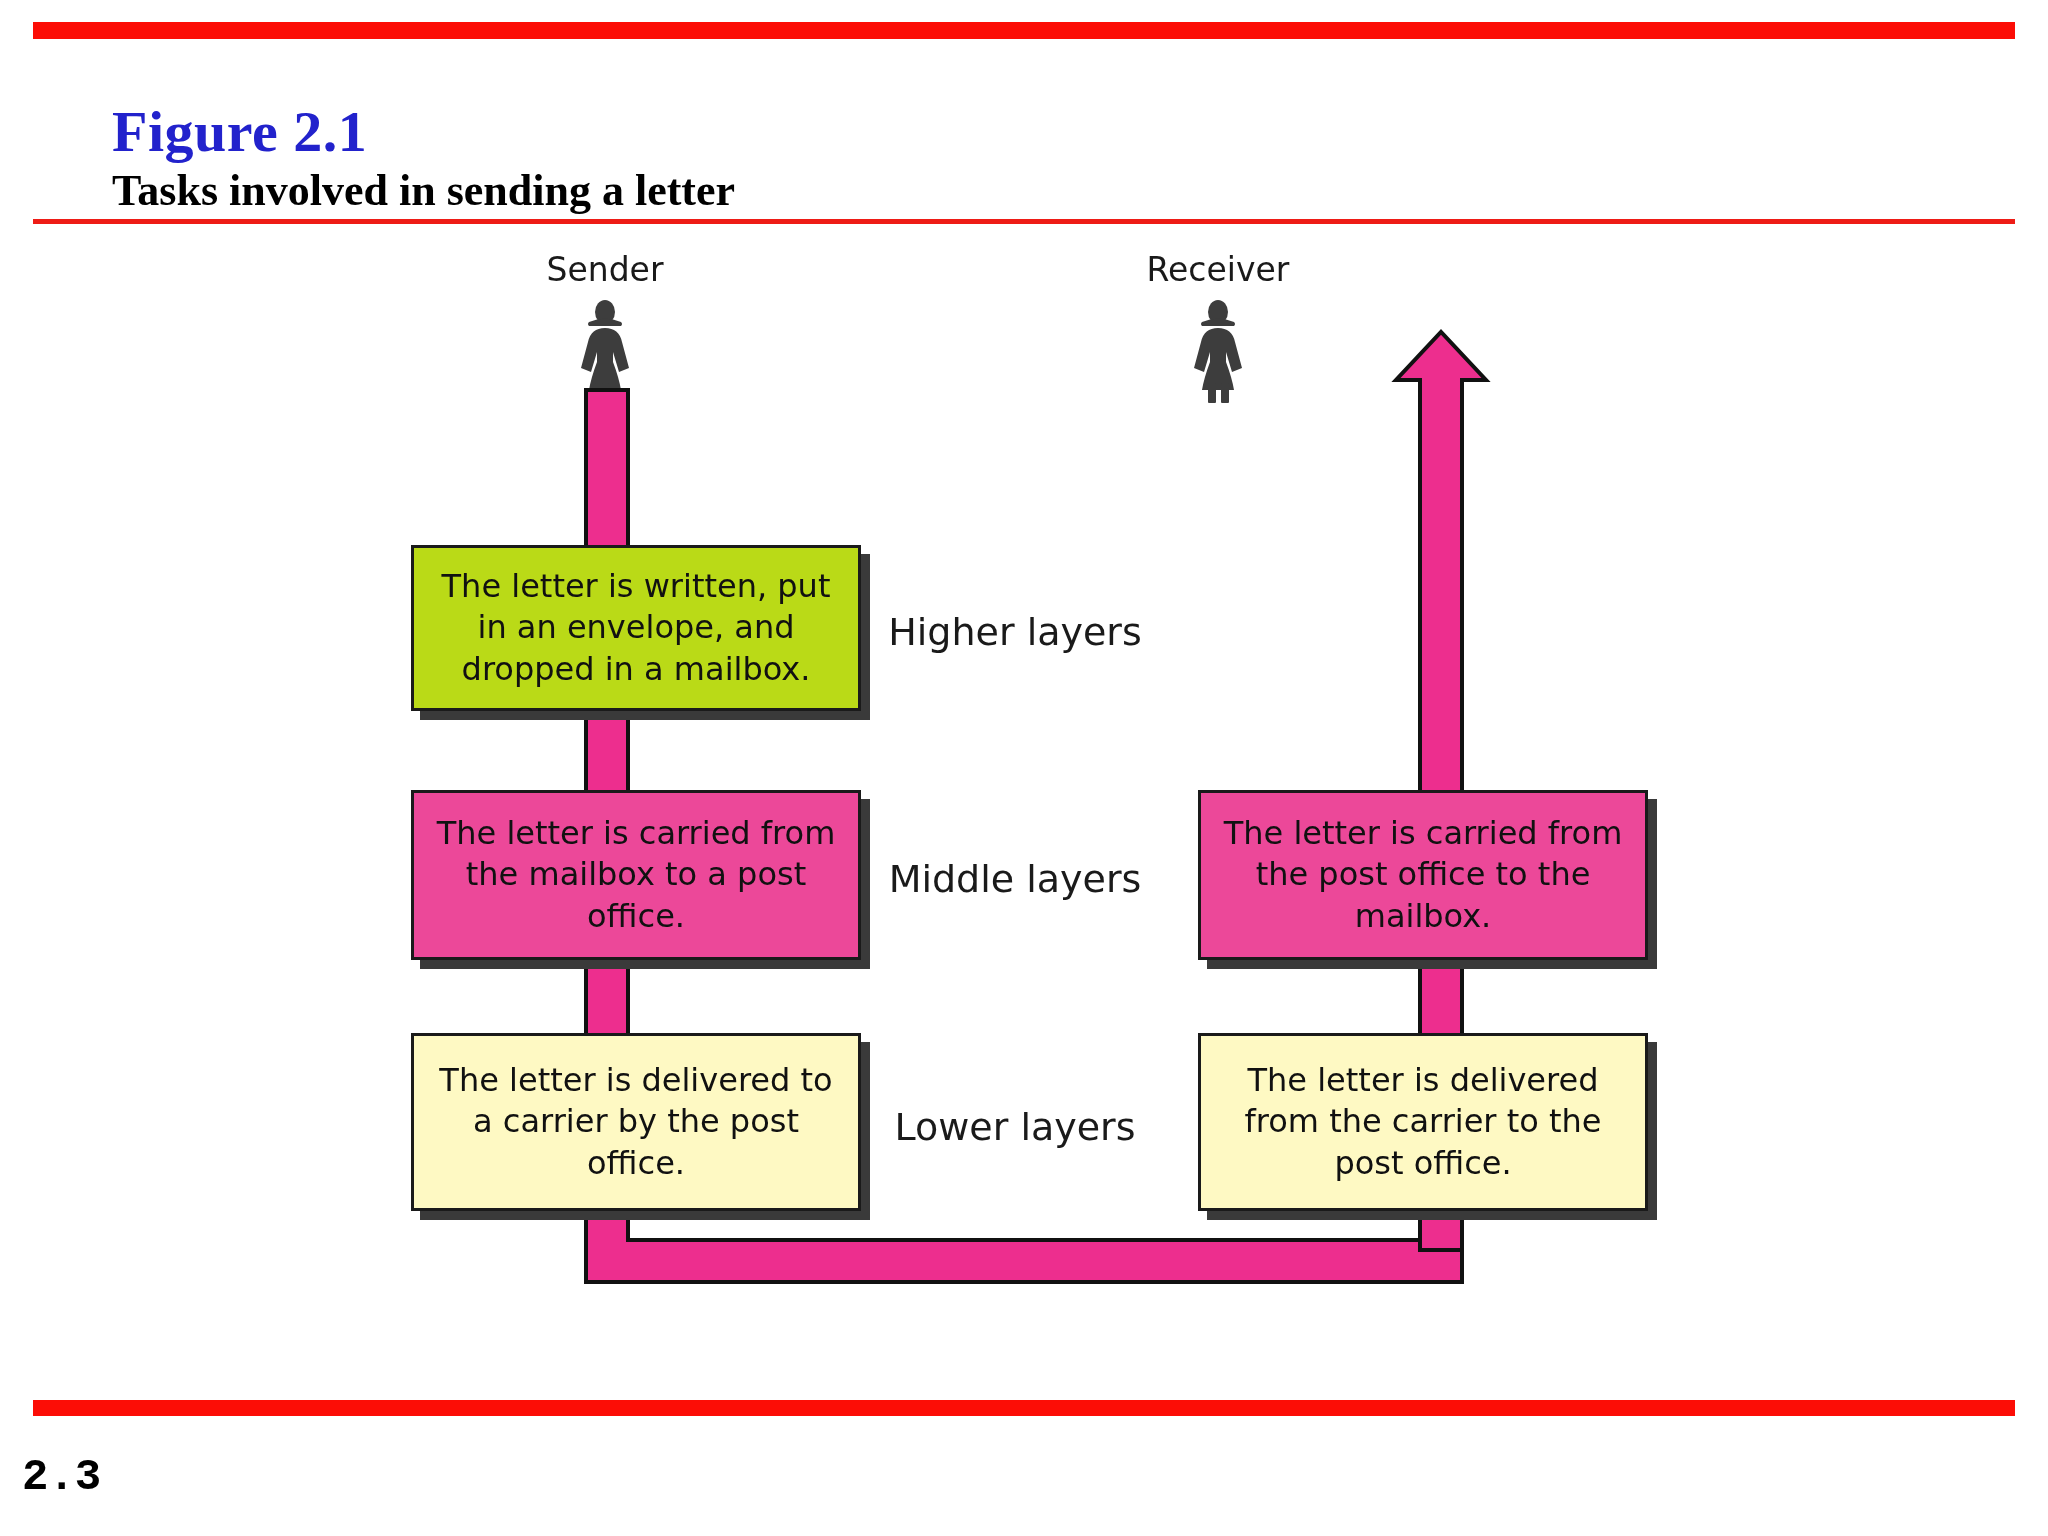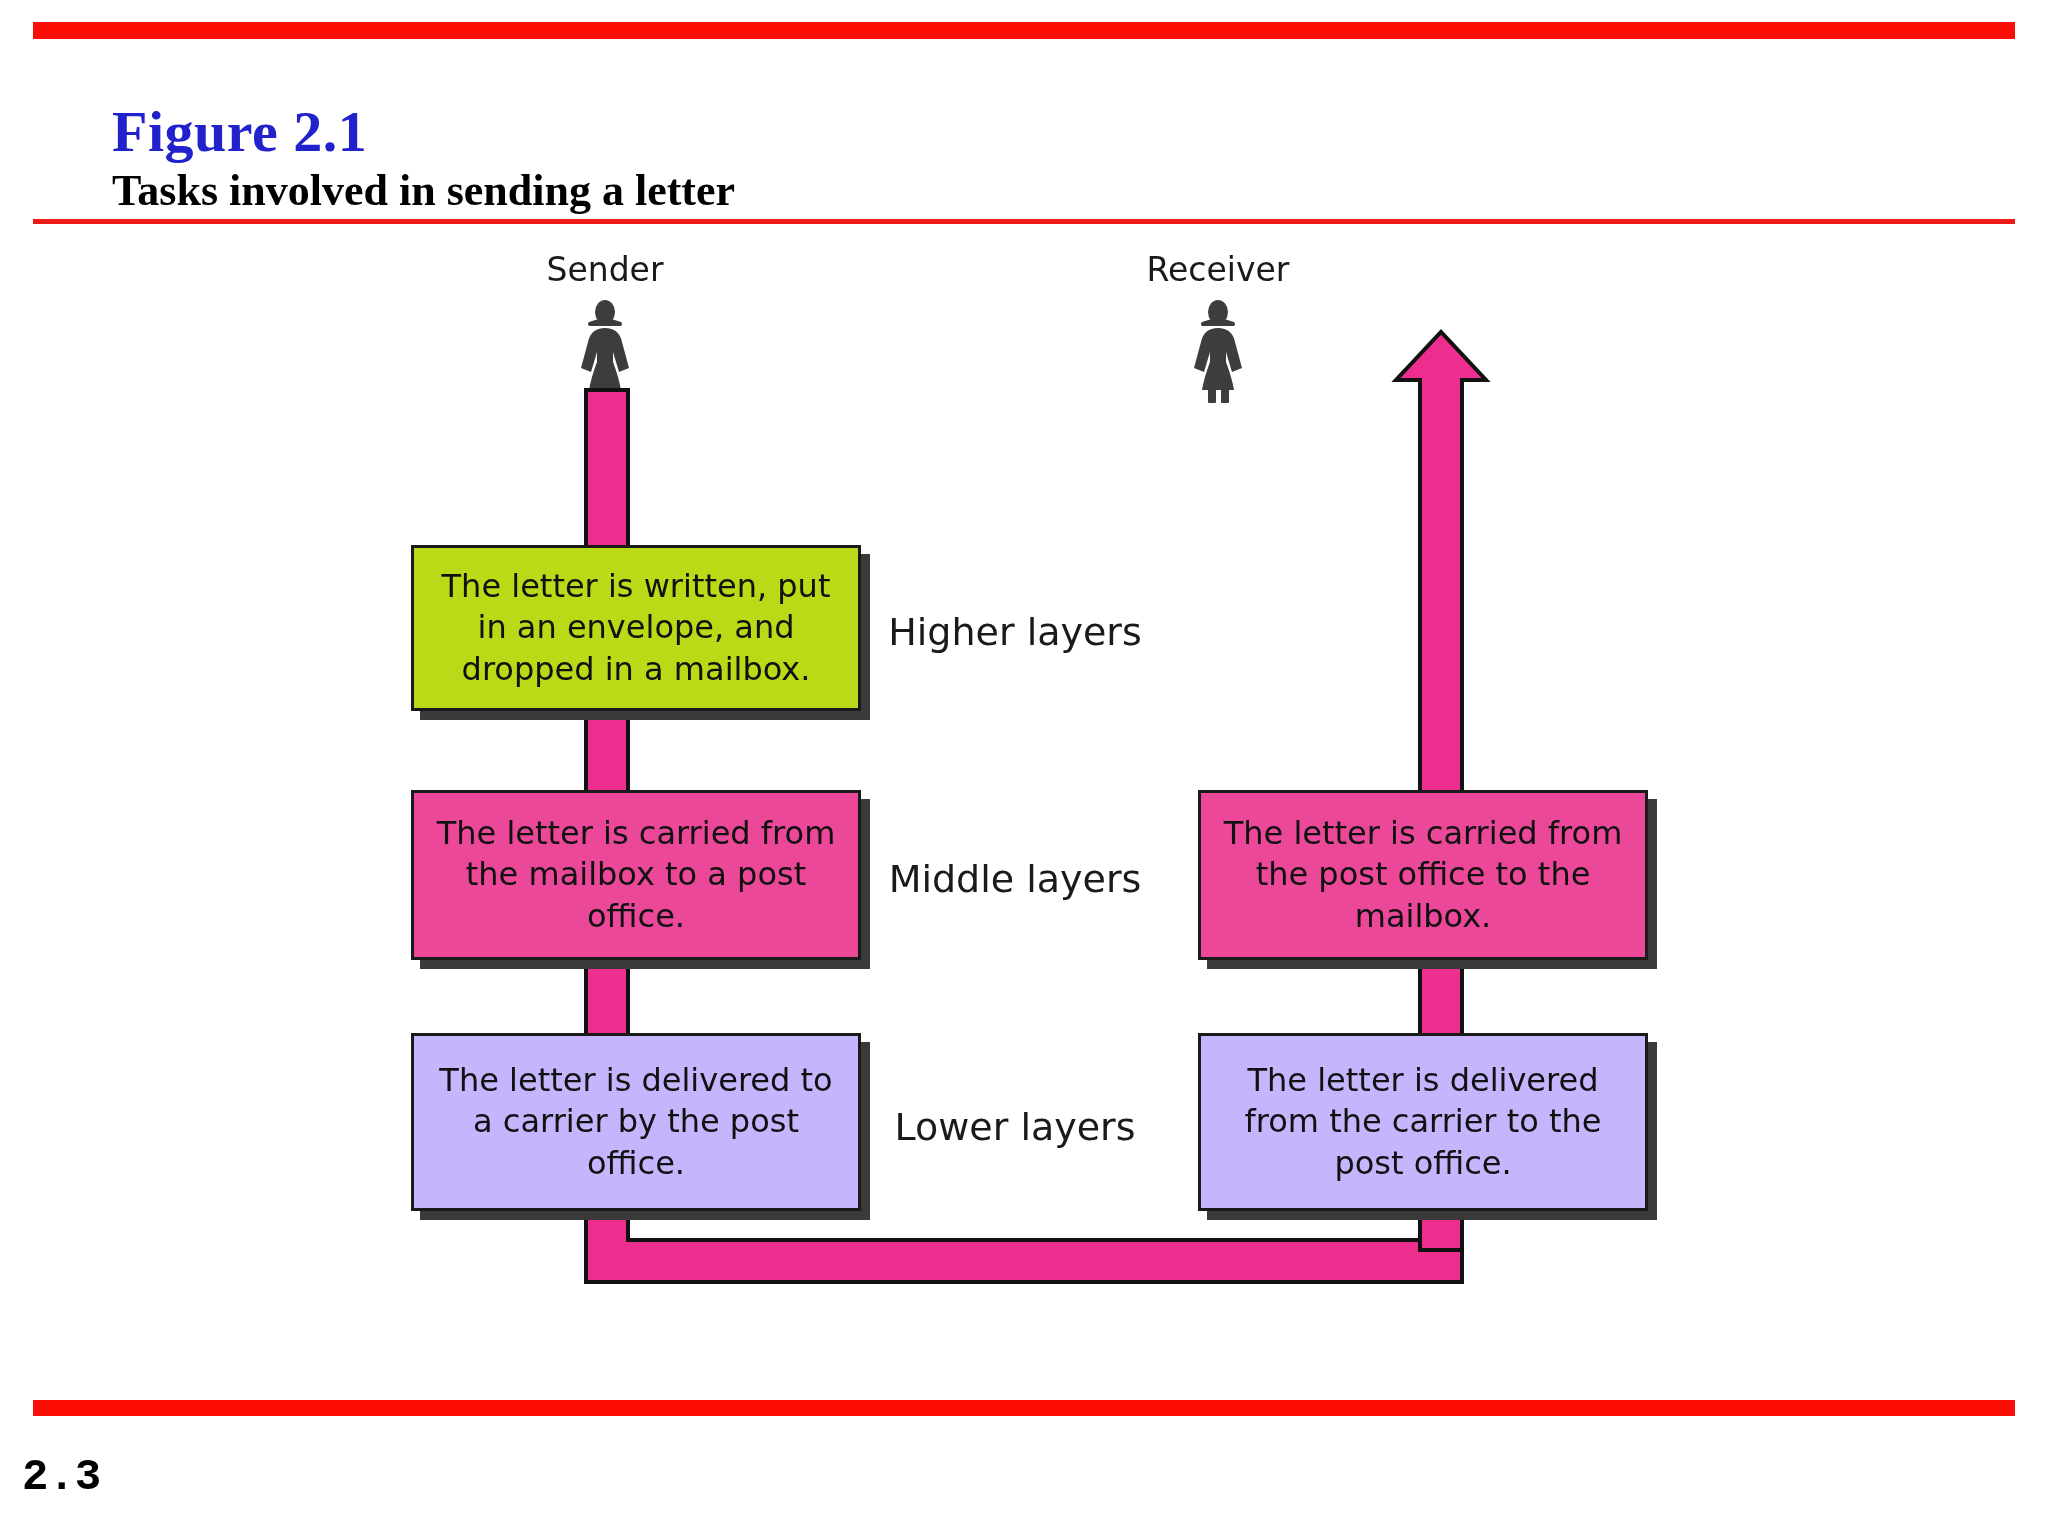--- a/index.html
+++ b/index.html
@@ -78,21 +78,21 @@
     text-align:center;
     z-index:3;
     box-sizing:border-box;
   }
   .box .txt{
     font-size:32px;line-height:1.30;color:#111;
     padding:0 14px;
   }
   .box.green{background:#bada17;}
   .box.blue{background:#ec4899;}
-  .box.yellow{background:#c4b5fd;}
+  .box.yellow{background:#fef9c3;}
 
   .col-left{left:378px;margin-left:33px;}
   .col-right{left:1198px;}
   .bw{width:450px;}
 
   .row1{top:305px;height:166px;}
   .row2{top:550px;height:170px;}
   .row3{top:793px;height:178px;}
 
   

